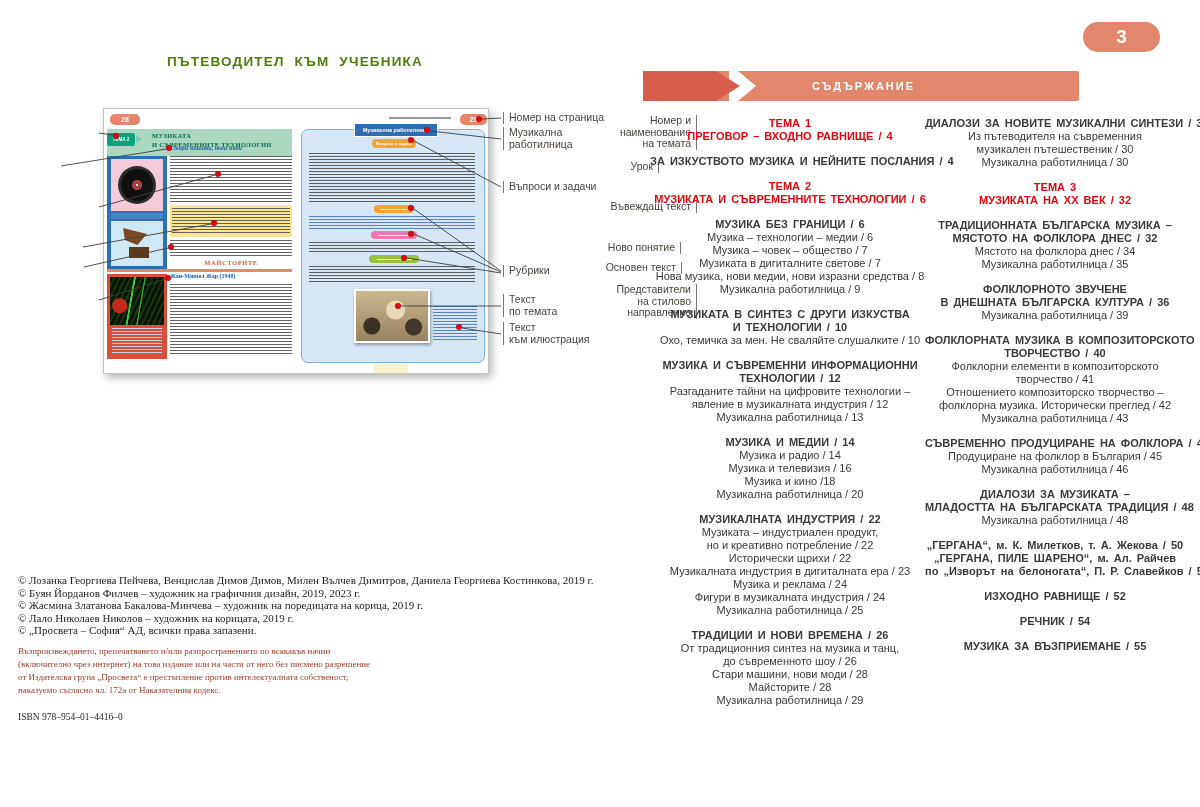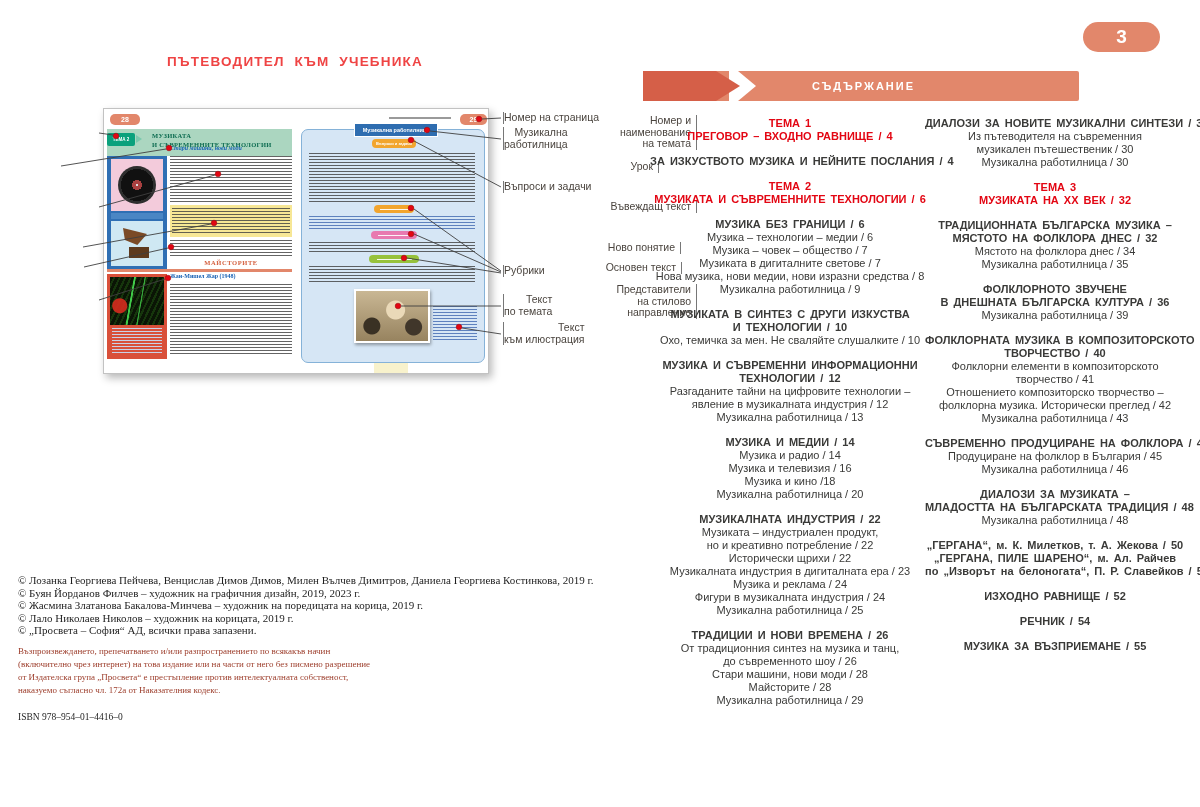--- a/index.html
+++ b/index.html
@@ -1,21 +1,21 @@
 <!DOCTYPE html>
 <html lang="bg" style="--salmon: #e2876b; --salmon_dark: #d55f48; --red: #e30613; --green_band: #abd6c0; --teal: #0aa17c; --blue: #2e6db0; --yellow: #f7e795; --orange: #f2a52e; --pink: #e87ab0; --green_pill: #97c23c;"><head>
 <meta charset="utf-8">
 <style>
   html,body{margin:0;padding:0;background:#fff;}
   #stage{position:relative;width:1200px;height:807px;background:#fff;overflow:hidden;
          font-family:"Liberation Sans","DejaVu Sans",sans-serif;}
 
   
   #guide-title{position:absolute;left:103px;top:54px;width:384px;text-align:center;
-    font-size:13.5px;font-weight:700;color:#ef4444;letter-spacing:1.2px;word-spacing:5px;}
+    font-size:13.5px;font-weight:700;color:#4d7c0f;letter-spacing:1.2px;word-spacing:5px;}
 
   
   #mini{position:absolute;left:103px;top:108px;width:384px;height:264px;background:#fff;
         border:1px solid #c2c2c2;box-shadow:3px 4px 8px rgba(0,0,0,.28);overflow:hidden;}
   #mini .ms{position:absolute;}
   .sim{background-image:repeating-linear-gradient(to bottom,rgba(62,62,62,.8) 0 1px,transparent 1px 3px);}
   .sim-blue{background-image:repeating-linear-gradient(to bottom,rgba(64,104,176,.8) 0 1px,transparent 1px 3px);}
   .sim-ltblue{background-image:repeating-linear-gradient(to bottom,rgba(200,224,250,.9) 0 1px,transparent 1px 3px);}
 
   #m-badge28{left:6px;top:5px;width:30px;height:11px;background:var(--salmon,#e2876b);border-radius:5px;
@@ -77,21 +77,21 @@
     background:
       radial-gradient(circle at 55% 38%,#ead9b8 0 9px,rgba(0,0,0,0) 10px),
       radial-gradient(circle at 22% 70%,#3a3124 0 8px,rgba(0,0,0,0) 9px),
       radial-gradient(circle at 80% 72%,#40362a 0 8px,rgba(0,0,0,0) 9px),
       linear-gradient(#c9b794,#97835f);}
   #m-photocap{left:329px;top:197px;width:44px;height:34px;}
 
   
   .callout{position:absolute;font-size:10.5px;line-height:11.5px;color:#4a443e;white-space:pre-line;}
   .callout.cl{text-align:right;border-right:1px solid #777;padding-right:5px;}
-  .callout.cr{text-align:right;border-left:1px solid #777;}
+  .callout.cr{text-align:left;border-left:1px solid #777;padding-left:5px;}
   #ll1{right:503px;top:115px;} #ll2{right:541px;top:161px;} #ll3{right:503px;top:201px;}
   #ll4{right:519px;top:242px;} #ll5{right:518px;top:262px;margin-left:34px;} #ll6{right:503px;top:284px;}
   #rl1{left:503px;top:112px;} #rl2{left:503px;top:127px;} #rl3{left:503px;top:181px;}
   #rl4{left:503px;top:265px;} #rl5{left:503px;top:294px;} #rl6{left:503px;top:322px;}
 
   #connectors{position:absolute;left:0;top:0;width:600px;height:420px;pointer-events:none;}
   #connectors line{stroke:#3f3f3f;stroke-width:.9;}
   #connectors circle{fill:var(--red,#e30613);stroke:#9b0b10;stroke-width:.6;}
 
   

